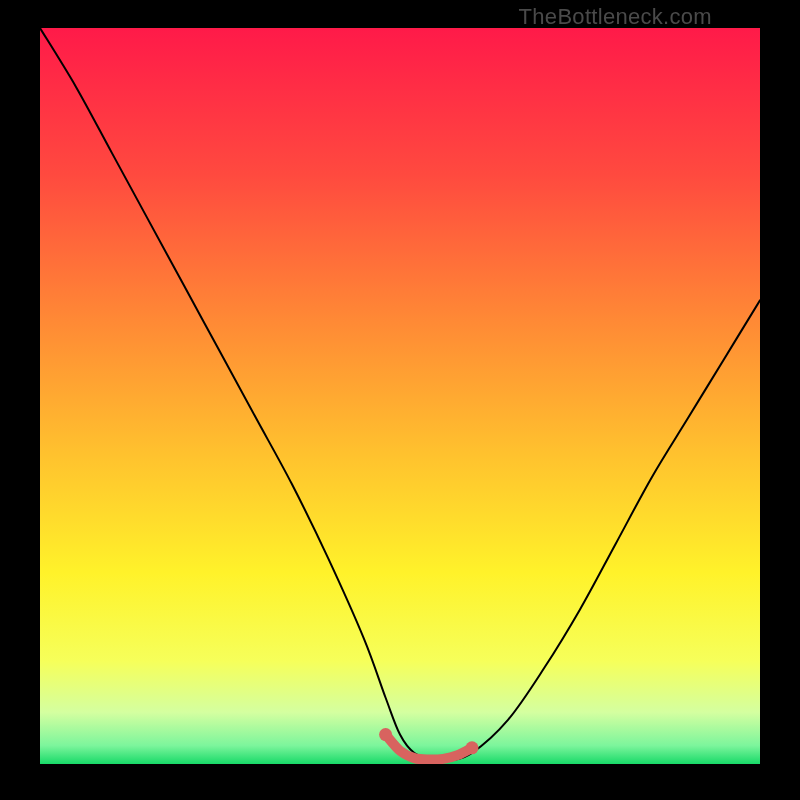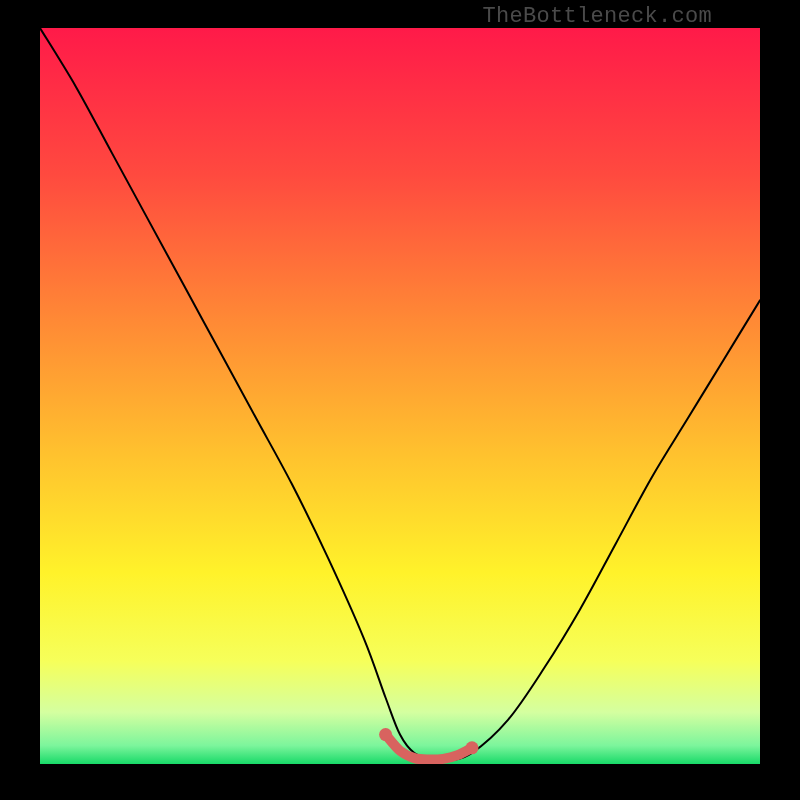--- a/index.html
+++ b/index.html
@@ -9,21 +9,20 @@
     width: 800px;
     height: 800px;
     overflow: hidden;
     font-family: Arial, Helvetica, sans-serif;
   }
   .frame {
     position: relative;
     width: 720px;
     height: 800px;
     background: #000;
-    font-family: Liberation Mono, monospace;
   }
   .watermark {
     position: absolute;
     top: 4px;
     right: 8px;
     color: #4a4a4a;
     font-size: 22px;
     font-weight: 500;
     letter-spacing: 0.3px;
   }

